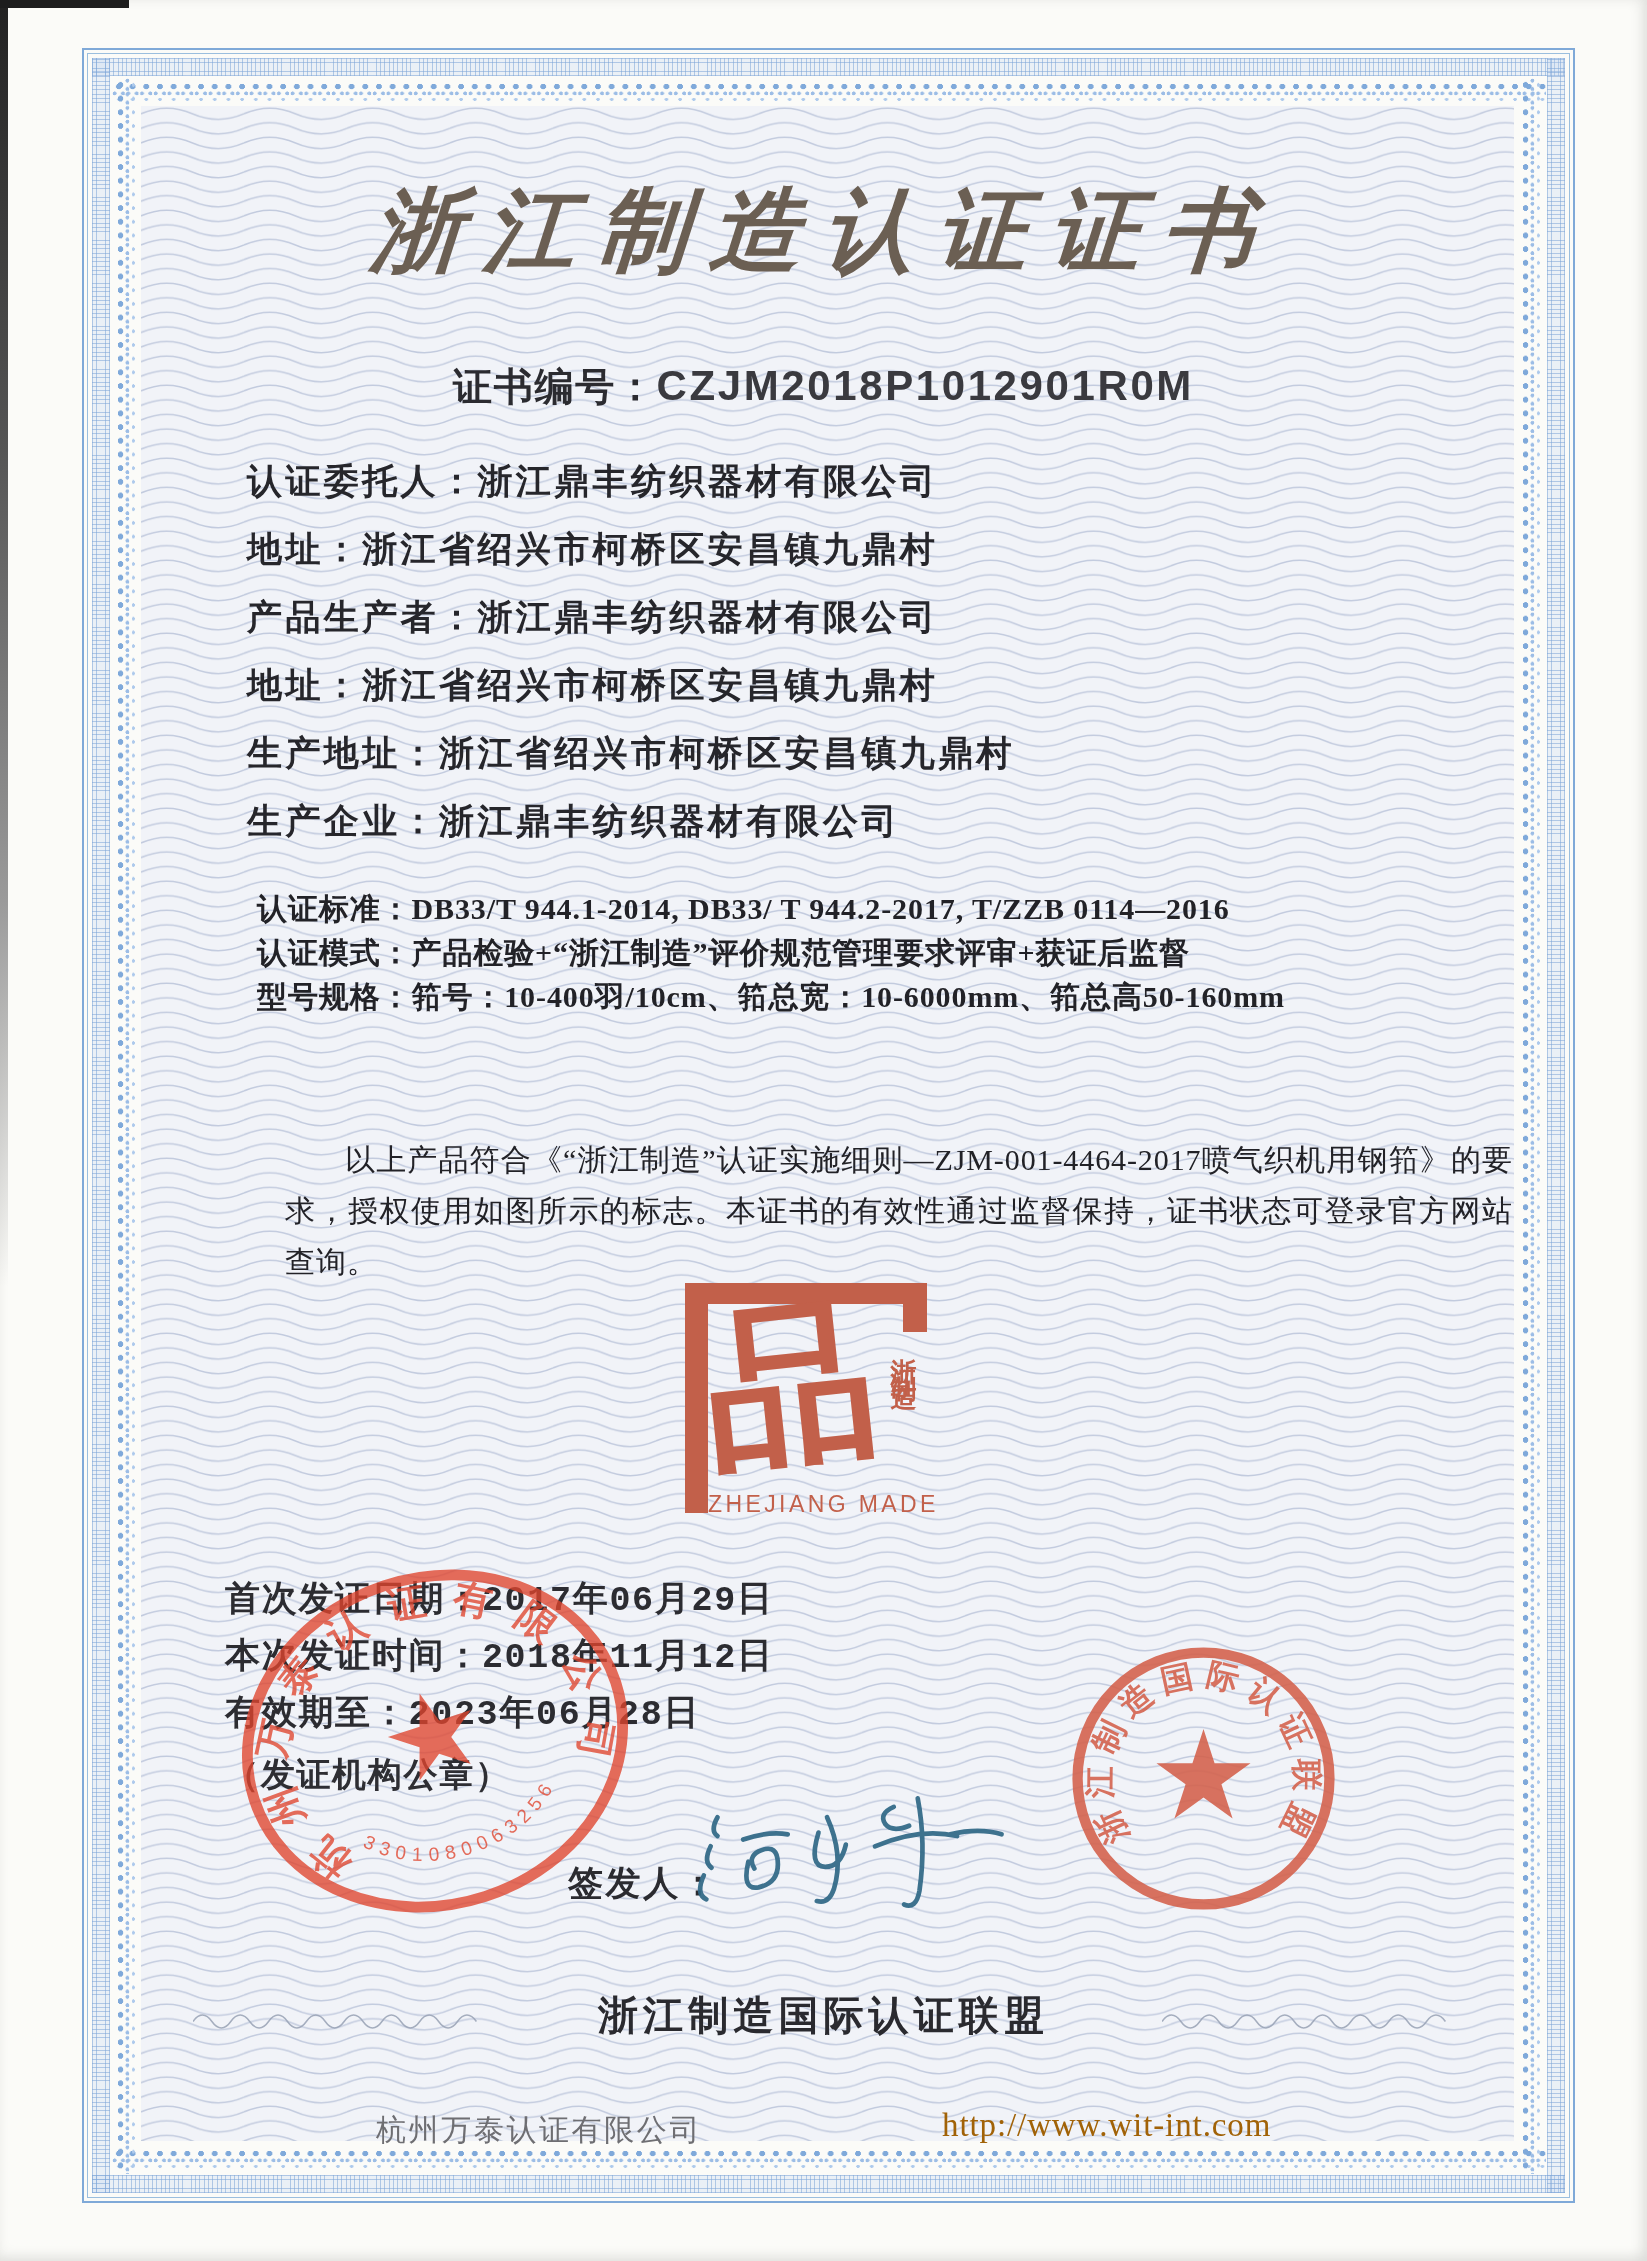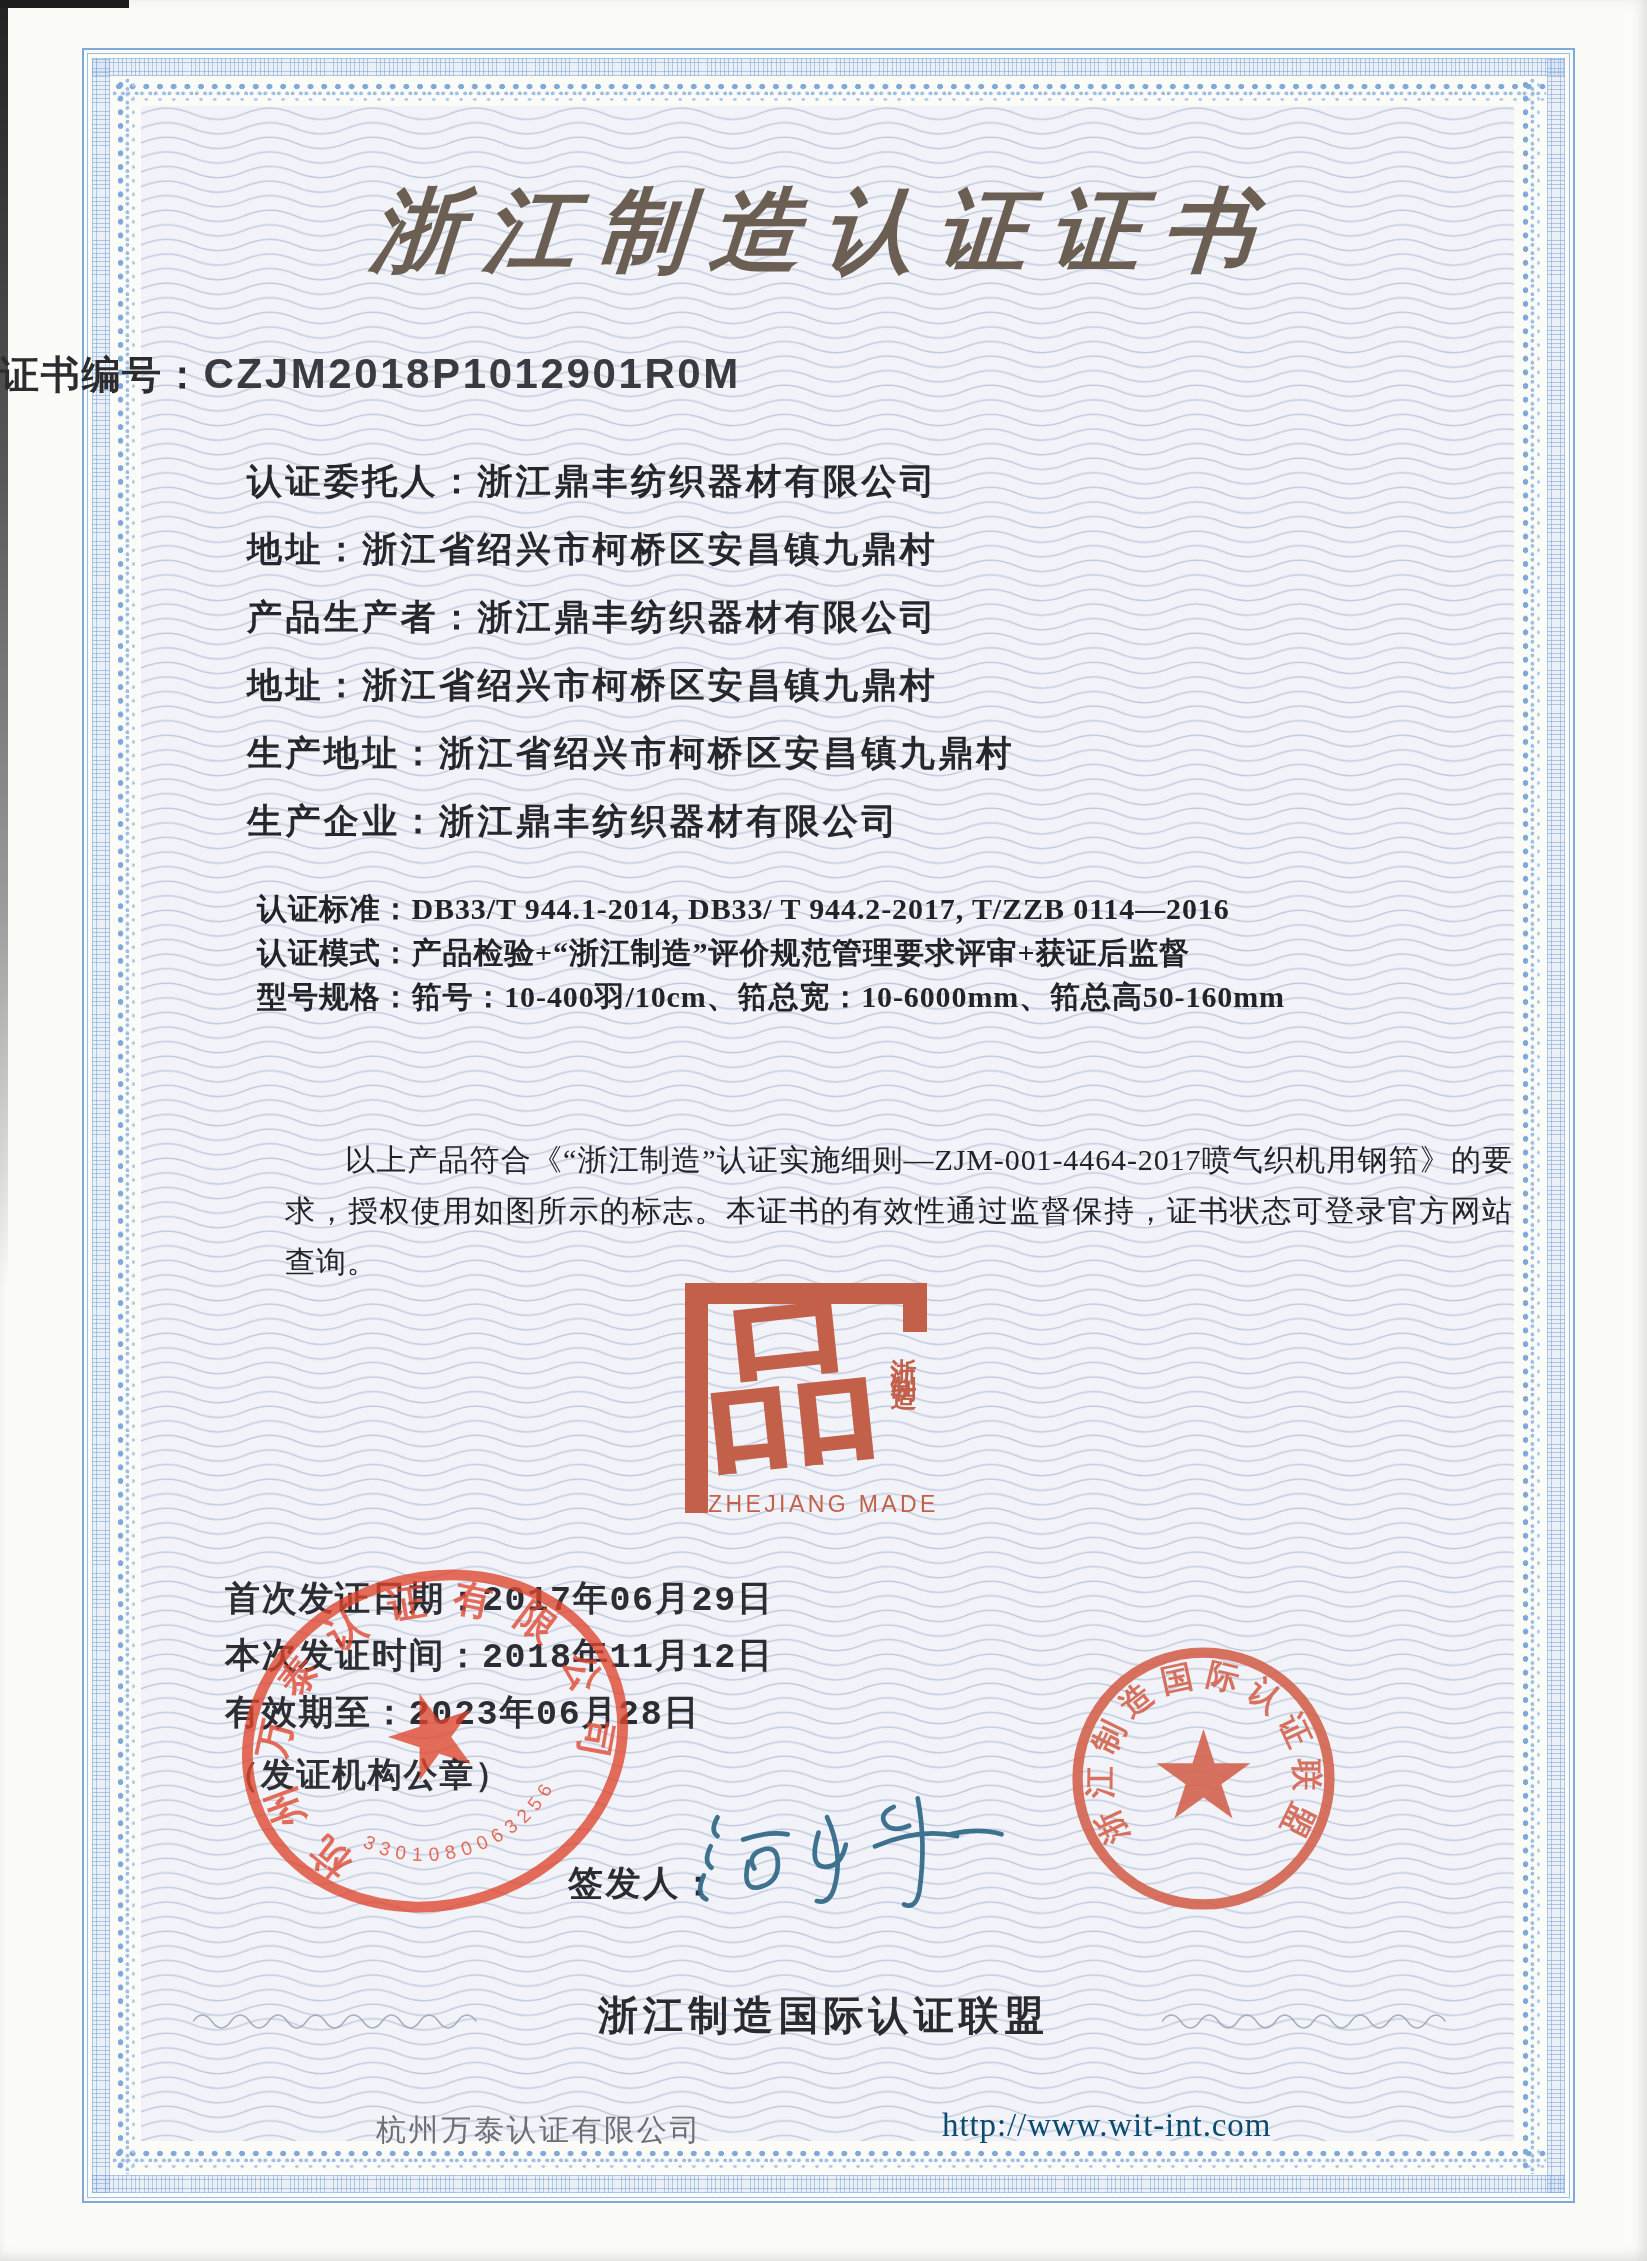--- a/index.html
+++ b/index.html
@@ -38,21 +38,21 @@
   .orn-t{position:absolute;top:27.5px;left:27.5px;right:27.5px;height:29px;}
   .orn-b{position:absolute;bottom:27.5px;left:27.5px;right:27.5px;height:29px;}
   .orn-l{position:absolute;left:27.5px;top:27.5px;bottom:27.5px;width:29px;}
   .orn-r{position:absolute;right:27.5px;top:27.5px;bottom:27.5px;width:29px;}
   
   .guilloche{position:absolute;left:141px;top:106px;width:1373px;height:2035px;z-index:0;}
   
   .title{position:absolute;left:0;top:170px;width:100%;text-align:center;z-index:2;
     font-family:"DejaVu Serif",serif;font-style:italic;font-weight:700;
     font-size:91px;letter-spacing:22px;color:#6b5f53;transform:skewX(-4deg);}
-  .certno{position:absolute;left:0;top:348px;width:100%;text-align:left;z-index:2;
+  .certno{position:absolute;left:0;top:360px;width:100%;text-align:center;z-index:2;
     font-weight:700;color:#2b2b30;font-size:39px;letter-spacing:1.7px;}
   .certno .code{font-family:"Liberation Sans",sans-serif;font-size:42px;color:#3a3a3f;letter-spacing:2.6px;}
   .parties{position:absolute;left:247px;top:458px;z-index:2;}
   .party-line{height:68px;font-size:35px;font-weight:700;color:#26262b;letter-spacing:3.4px;white-space:nowrap;}
   .details{position:absolute;left:257px;top:889px;z-index:2;}
   .detail-line{height:44px;font-size:30px;font-weight:700;color:#222227;letter-spacing:0.9px;white-space:nowrap;}
   .detail-line .val{font-family:"Liberation Serif",serif;}
   .statement{position:absolute;left:257px;top:1134px;width:1228px;z-index:2;
     font-family:"Liberation Serif",serif;font-size:30px;line-height:51px;color:#222227;
     text-indent:2em;text-align:justify;letter-spacing:0.9px;margin-left:28px;}
@@ -80,21 +80,21 @@
   .signature{position:absolute;left:688px;top:1783px;width:326px;height:154px;z-index:3;opacity:.92;}
   
   .alliance-title{position:absolute;left:0;top:1988px;width:100%;text-align:center;z-index:2;
     font-size:40px;font-weight:700;letter-spacing:5.1px;color:#2a2a2f;}
   .flourish{position:absolute;top:2012px;z-index:2;opacity:.85;}
   .flourish-left{left:193px;}
   .flourish-right{right:193px;}
   .footer-company{position:absolute;left:376px;top:2110px;z-index:2;font-family:"Liberation Serif",serif;
     font-size:30px;color:#6e6e72;letter-spacing:2.6px;}
   .footer-url{position:absolute;left:942px;top:2107px;z-index:2;font-family:"Liberation Serif",serif;
-    font-size:33px;color:#0c4a6e;letter-spacing:0.9px;}
+    font-size:33px;color:#a16207;letter-spacing:0.9px;}
 </style>
 </head>
 <body>
 
 <div class="page">
 
   <div class="scan-left"></div>
   <div class="scan-corner"></div>
 
   <div class="frame">

